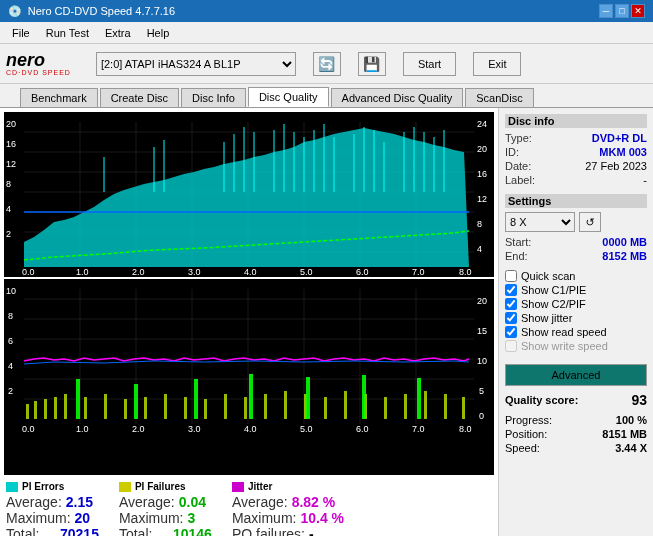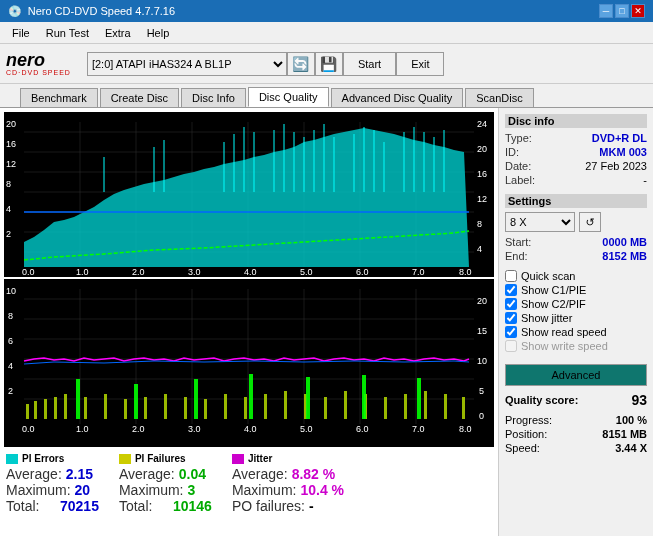--- a/index.html
+++ b/index.html
@@ -9,44 +9,44 @@
     .title-bar { background: #1a6db5; height: 22px; display: flex; align-items: center; justify-content: space-between; padding: 0 8px; color: white; font-size: 11px; }
     .title-bar-left { display: flex; align-items: center; gap: 6px; }
     .title-bar-controls { display: flex; gap: 2px; }
     .tb-btn { width: 14px; height: 14px; background: #5ba3e0; border: 1px solid #4a8ccc; display: flex; align-items: center; justify-content: center; font-size: 9px; cursor: pointer; color: white; }
     
     
     .menu-bar { background: #f0f0f0; height: 22px; display: flex; align-items: center; padding: 0 4px; border-bottom: 1px solid #ccc; font-size: 11px; }
     .menu-item { padding: 2px 8px; cursor: pointer; }
     
     
-    .toolbar { background: #f0f0f0; height: 40px; display: flex; align-items: center; padding: 2px 6px; gap: 0; border-bottom: 1px solid #ccc; }
+    .toolbar { background: #f0f0f0; height: 40px; display: flex; align-items: center; padding: 2px 6px; gap: 17px; border-bottom: 1px solid #ccc; }
     .toolbar-logo { display: flex; flex-direction: column; align-items: flex-start; margin-right: 8px; }
     .logo-nero { font-size: 16px; font-weight: bold; color: #000; font-style: italic; line-height: 1; }
     .logo-subtitle { font-size: 7px; color: #c00; letter-spacing: 1px; }
-    .drive-select { width: 200px; height: 24px; font-size: 11px; border: 1px solid #999; margin-left: 8px; }
+    .drive-select { width: 200px; height: 24px; font-size: 11px; border: 1px solid #999; }
     .toolbar-icon-btn { width: 28px; height: 24px; background: #f0f0f0; border: 1px solid #999; display: flex; align-items: center; justify-content: center; cursor: pointer; font-size: 14px; }
     .start-btn { height: 24px; padding: 0 14px; background: #f0f0f0; border: 1px solid #999; cursor: pointer; font-size: 11px; }
     .exit-btn { height: 24px; padding: 0 14px; background: #f0f0f0; border: 1px solid #999; cursor: pointer; font-size: 11px; }
     
     
     .tabs { background: #f0f0f0; height: 24px; display: flex; align-items: flex-end; padding: 0 20px; border-bottom: 1px solid #999; }
     .tab { padding: 3px 10px; border: 1px solid #999; border-bottom: none; background: #ddd; cursor: pointer; font-size: 11px; margin-right: 2px; }
     .tab.active { background: #fff; border-bottom: 1px solid #fff; font-weight: normal; }
     
     
     .main-content { display: flex; height: 450px; background: #fff; }
     
     
     .charts-area { flex: 1; display: flex; flex-direction: column; padding: 4px; background: #fff; }
     
     
     .chart-container { position: relative; background: #000; margin-bottom: 2px; }
     .chart-top { height: 165px; }
-    .chart-bottom { height: 168px; }
+    .chart-bottom { height: 196px; }
     
     
     .legend-area { padding: 4px 2px; display: flex; gap: 20px; font-size: 10px; }
     .legend-item { display: flex; flex-direction: column; }
     .legend-header { display: flex; align-items: center; gap: 4px; font-weight: bold; margin-bottom: 2px; }
     .legend-color { width: 12px; height: 10px; }
     .legend-rows { font-size: 14px; }
     .legend-row { display: flex; gap: 4px; }
     .legend-label { color: #333; min-width: 50px; }
     .legend-value { font-weight: bold; }

